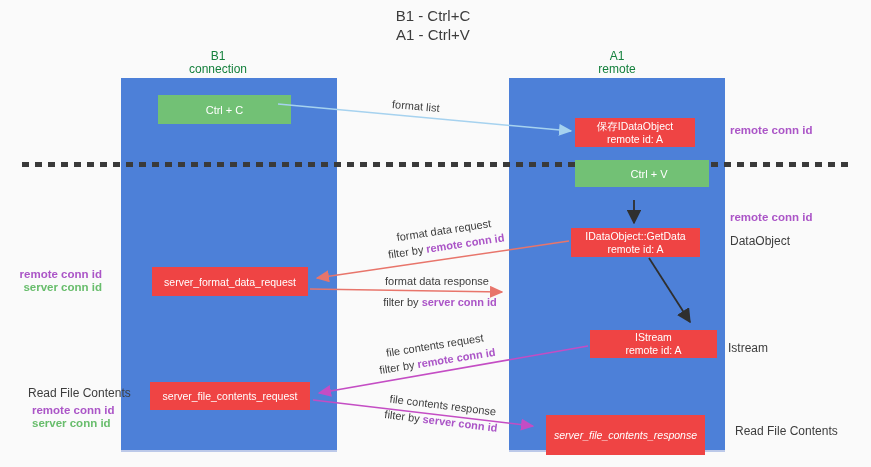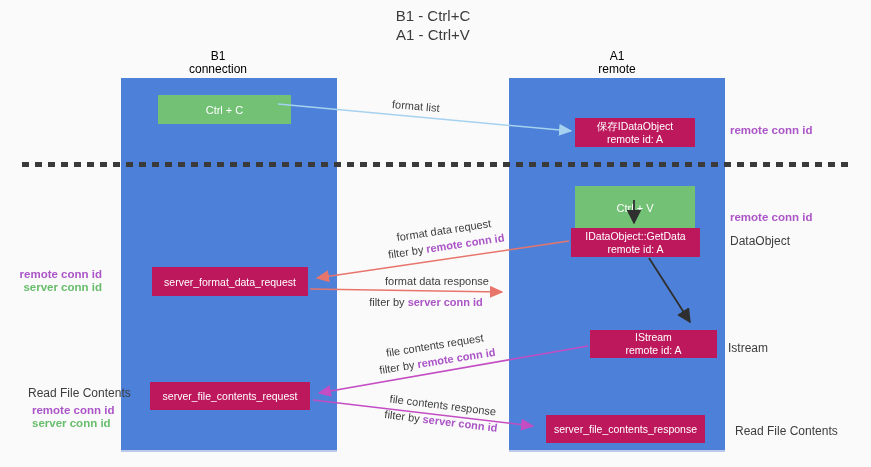--- a/index.html
+++ b/index.html
@@ -8,37 +8,37 @@
     background:#fafafa; overflow:hidden;
     font-family:"Liberation Sans", sans-serif;
     color:#3d3d3d;
   }
   .abs { position:absolute; }
 
   
   .title { left:333px; top:6px; width:200px; text-align:center;
            font-size:15px; line-height:19px; color:#3c3c3c; z-index:2; }
   .col-header { top:50px; width:140px; text-align:center;
-                font-size:12px; line-height:13px; color:#000000; z-index:2; }
+                font-size:12px; line-height:13px; color:#15803d; z-index:2; }
 
   
   .lifeline { top:78px; width:216px; height:372px; background:#4d80d8;
               border-bottom:2px solid #bcc9e9; z-index:1; }
 
   
   .divider { left:22px; top:162px; width:827px; height:5px; z-index:3;
              background:repeating-linear-gradient(to right,#3a3a3a 0 7px,transparent 7px 13px); }
 
   
   .box { color:#fff; text-align:center; z-index:4;
          display:flex; flex-direction:column; justify-content:center;
          font-size:11px; white-space:nowrap; }
   .box.two { font-size:10.5px; line-height:13px; }
   .green  { background:#72c175; }
-  .orange { background:#be185d;align-items:center; }
+  .orange { background:#ef4444;align-items:center; }
 
   
   svg.arrows { left:0; top:0; z-index:5; pointer-events:none; }
 
   
   .lbl { font-size:11px; color:#3d3d3d; white-space:nowrap; z-index:6; }
   .lbl-group { text-align:center; width:140px; line-height:16px; }
   .rot-up85  { transform:rotate(-8.5deg); }
   .rot-up9   { transform:rotate(-9deg); }
   .rot-dn5   { transform:rotate(5deg); }
@@ -76,21 +76,21 @@
 
   <div class="abs box green" style="left:158px; top:95px; width:133px; height:29px;">
     <div>Ctrl + C</div>
   </div>
 
   <div class="abs box orange two" style="left:575px; top:118px; width:120px; height:29px;">
     <div>保存IDataObject</div>
     <div>remote id: A</div>
   </div>
 
-  <div class="abs box green" style="left:575px; top:186px; width:120px; height:44px;">
+  <div class="abs box green" style="left:575px; top:160px; width:120px; height:27px;padding-left:14px;">
     <div>Ctrl + V</div>
   </div>
 
   <div class="abs box orange two" style="left:571px; top:228px; width:129px; height:29px;">
     <div>IDataObject::GetData</div>
     <div>remote id: A</div>
   </div>
 
   <div class="abs box orange" style="left:152px; top:267px; width:156px; height:29px; font-size:10.5px;">
     <div>server_format_data_request</div>
@@ -99,21 +99,21 @@
 
   <div class="abs box orange two" style="left:590px; top:330px; width:127px; height:28px;">
     <div>IStream</div>
     <div>remote id: A</div>
   </div>
 
   <div class="abs box orange" style="left:150px; top:382px; width:160px; height:28px; font-size:10.5px;">
     <div>server_file_contents_request</div>
   </div>
 
-  <div class="abs box orange" style="left:546px; top:415px; width:159px; height:28px; font-size:10.5px;">
+  <div class="abs box orange" style="left:546px; top:415px; width:159px; height:40px; font-size:10.5px;font-style:italic;">
     <div>server_file_contents_response</div>
   </div>
 
   <svg class="abs arrows" width="871" height="467" viewBox="0 0 871 467">
     <defs>
       <marker id="mBlue" viewBox="0 0 10 9" refX="9" refY="4.5" markerWidth="9" markerHeight="8" orient="auto">
         <path d="M0,0 L10,4.5 L0,9 z" fill="#a6d2ef"></path>
       </marker>
       <marker id="mBlack" viewBox="0 0 10 10" refX="9" refY="5" markerWidth="8" markerHeight="8" orient="auto">
         <path d="M0,0 L10,5 L0,10 z" fill="#2f2f2f"></path>
@@ -137,21 +137,21 @@
   <div class="abs lbl rot-dn5" style="left:392px; top:100px;">format list</div>
 
   <div class="abs lbl lbl-group rot-up85" style="left:375px; top:222px;">
     <div>format data request</div>
     <div>
       <span class="filter-prefix">filter by</span><span class="purple">remote conn id</span>
     </div>
   </div>
 
   <div class="abs lbl" style="left:367px; top:275px; width:140px; text-align:center;">format data response</div>
-  <div class="abs lbl" style="left:356px; top:296px; width:140px; text-align:center;">
+  <div class="abs lbl" style="left:370px; top:296px; width:140px; text-align:center;">
     <span class="filter-prefix">filter by</span><span class="purple">server conn id</span>
   </div>
 
   <div class="abs lbl lbl-group rot-up9" style="left:366px; top:337px;">
     <div>file contents request</div>
     <div>
       <span class="filter-prefix">filter by</span><span class="purple">remote conn id</span>
     </div>
   </div>
 

